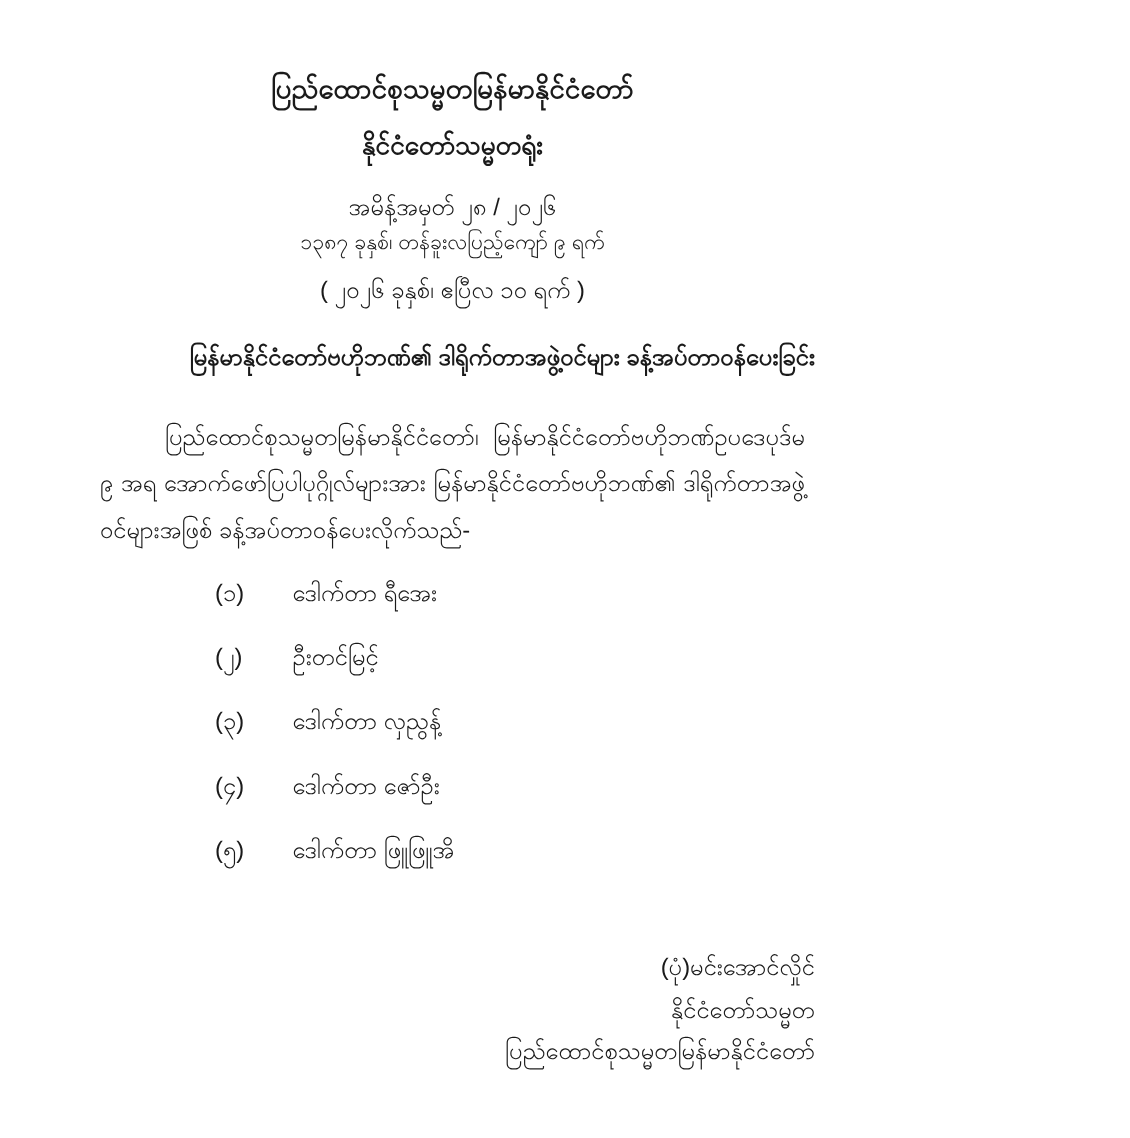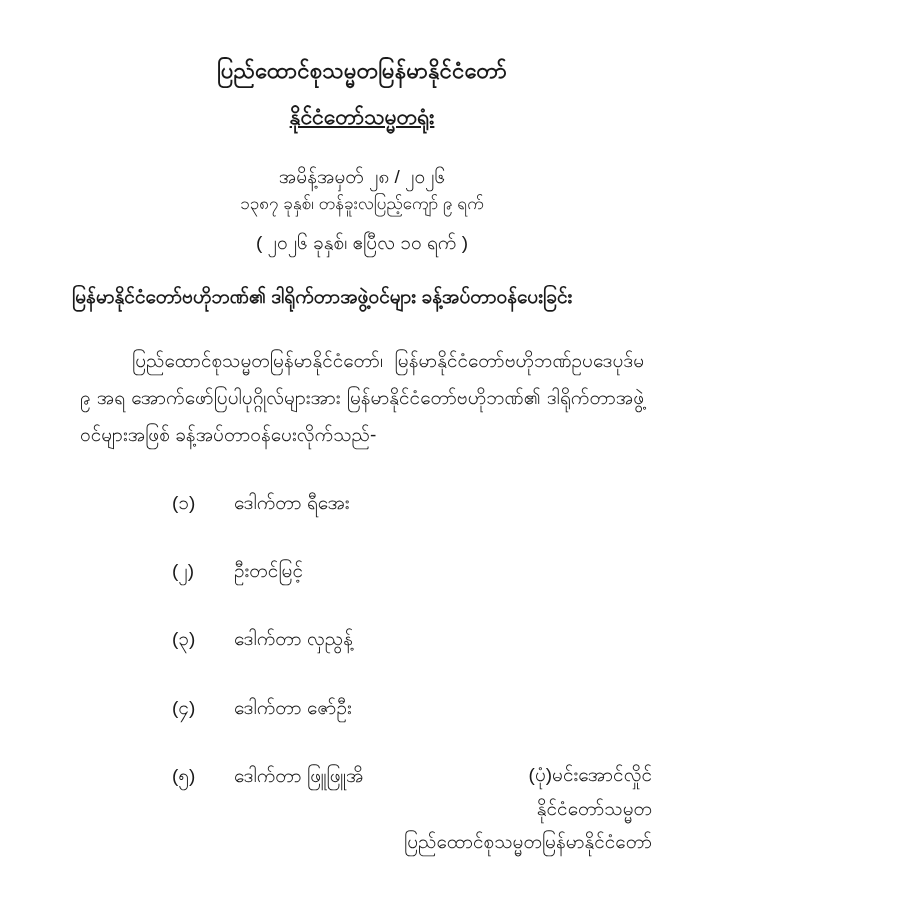--- a/index.html
+++ b/index.html
@@ -28,42 +28,41 @@
     font-size: 22px;
     font-weight: 700;
     letter-spacing: 0.2px;
     line-height: 1.5;
     margin-bottom: 14px;
   }
   .line-title-2 {
     font-size: 21px;
     font-weight: 700;
     line-height: 1.5;
-    margin-bottom: 30px;
-    text-decoration: underline;
+    margin-bottom: 20px;
   }
   .line-order-no {
     font-size: 19px;
     font-weight: 400;
     line-height: 1.5;
   }
   .line-date-my {
     font-size: 17px;
     font-weight: 400;
     line-height: 1.5;
     margin-bottom: 12px;
   }
   .line-date-en {
     font-size: 19px;
     font-weight: 400;
     line-height: 1.5;
     margin-bottom: 26px;
   }
   .doc-subject {
-    text-align: left;
+    text-align: right;
     font-size: 19px;
     font-weight: 700;
     line-height: 1.5;
     margin-bottom: 30px;
   }
   .doc-body {
     font-size: 19px;
     line-height: 1.95;
     text-align: justify;
     text-justify: inter-word;
@@ -85,21 +84,20 @@
     line-height: 1.6;
     margin-bottom: 21px;
     padding-left: 100px;
   }
   .appointee-index {
     width: 62px;
     flex: 0 0 62px;
   }
   .appointee-name {
     flex: 1 1 auto;
-    margin-top: 17px;
   }
   .doc-signature {
     position: absolute;
     right: 72px;
     bottom: 52px;
     text-align: right;
     font-size: 19px;
     line-height: 1.75;
   }
   .sig-line {

